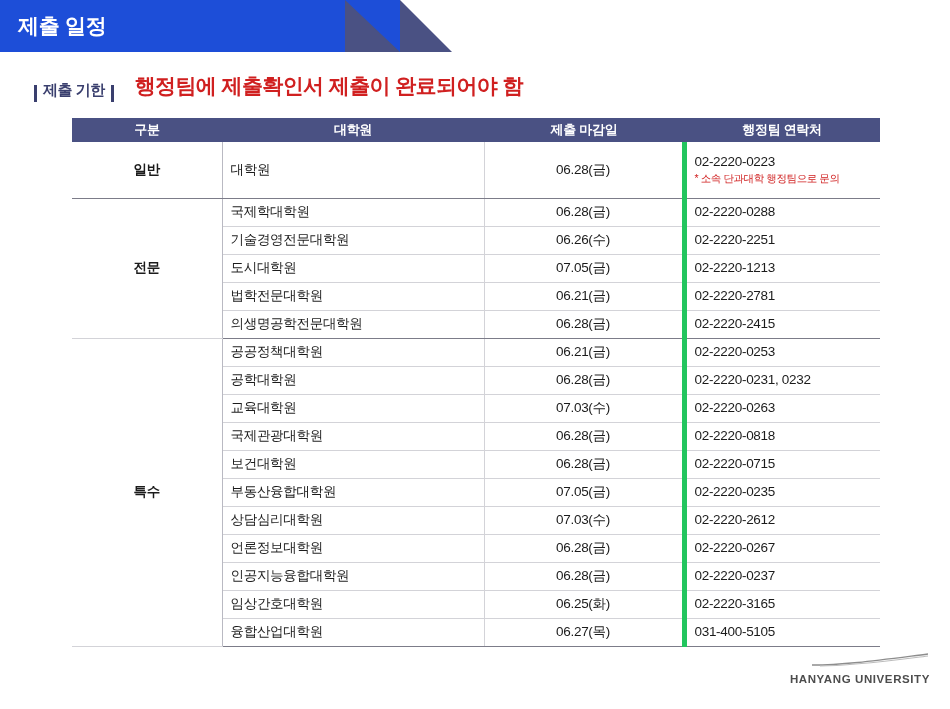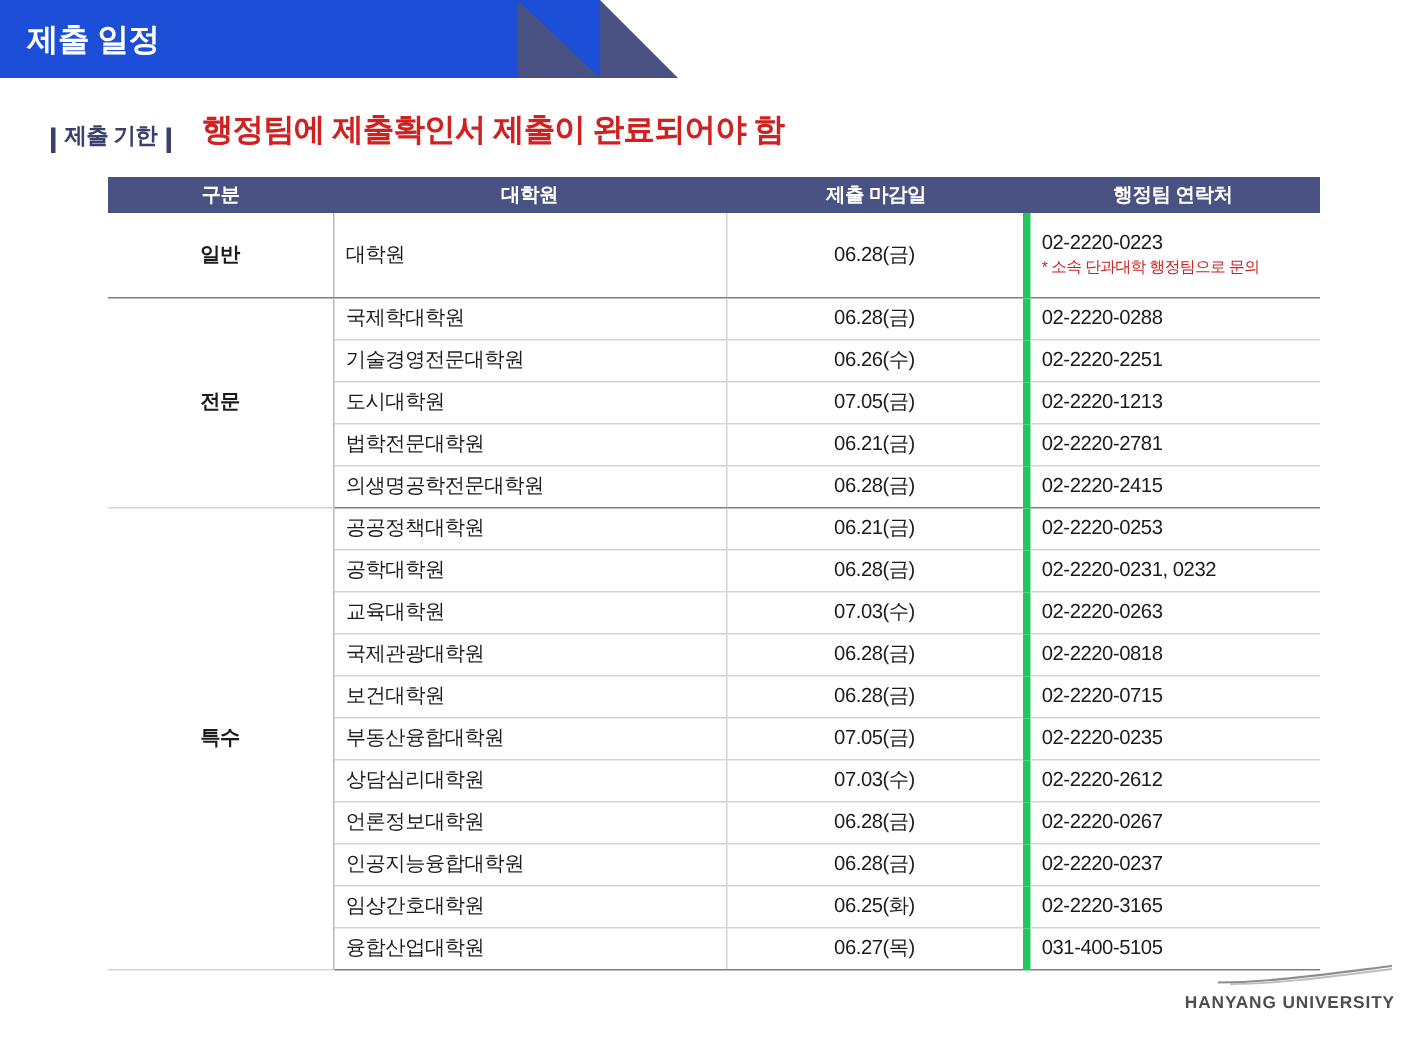--- a/index.html
+++ b/index.html
@@ -170,21 +170,21 @@
     color: #d02020;
     font-size: 10.5px;
     line-height: 1.5;
     letter-spacing: -0.4px;
   }
 
   
   .footer {
     position: absolute;
     right: 20px;
-    bottom: 32px;
+    bottom: 22px;
     text-align: right;
   }
   .footer-swoosh {
     display: block;
     margin-left: auto;
     margin-bottom: 2px;
   }
   .footer-text {
     font-size: 11.5px;
     font-weight: bold;

